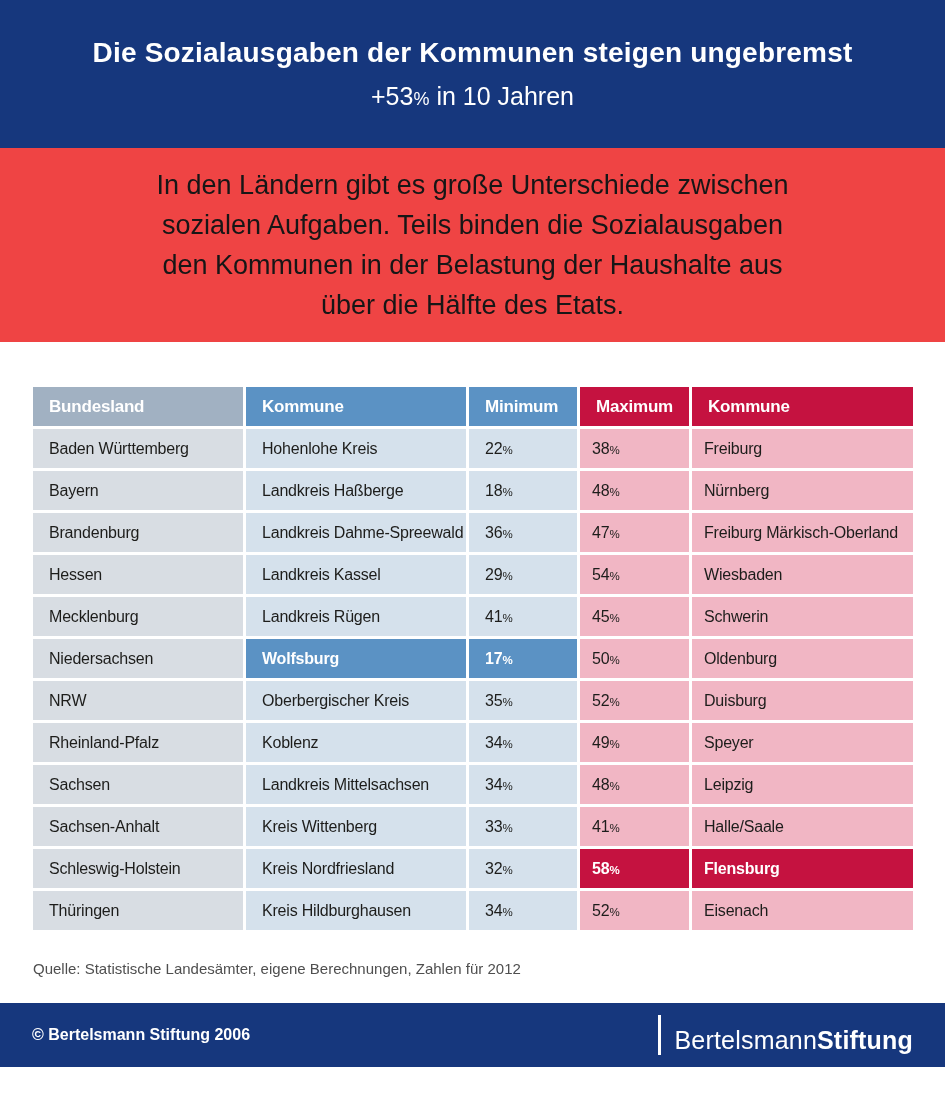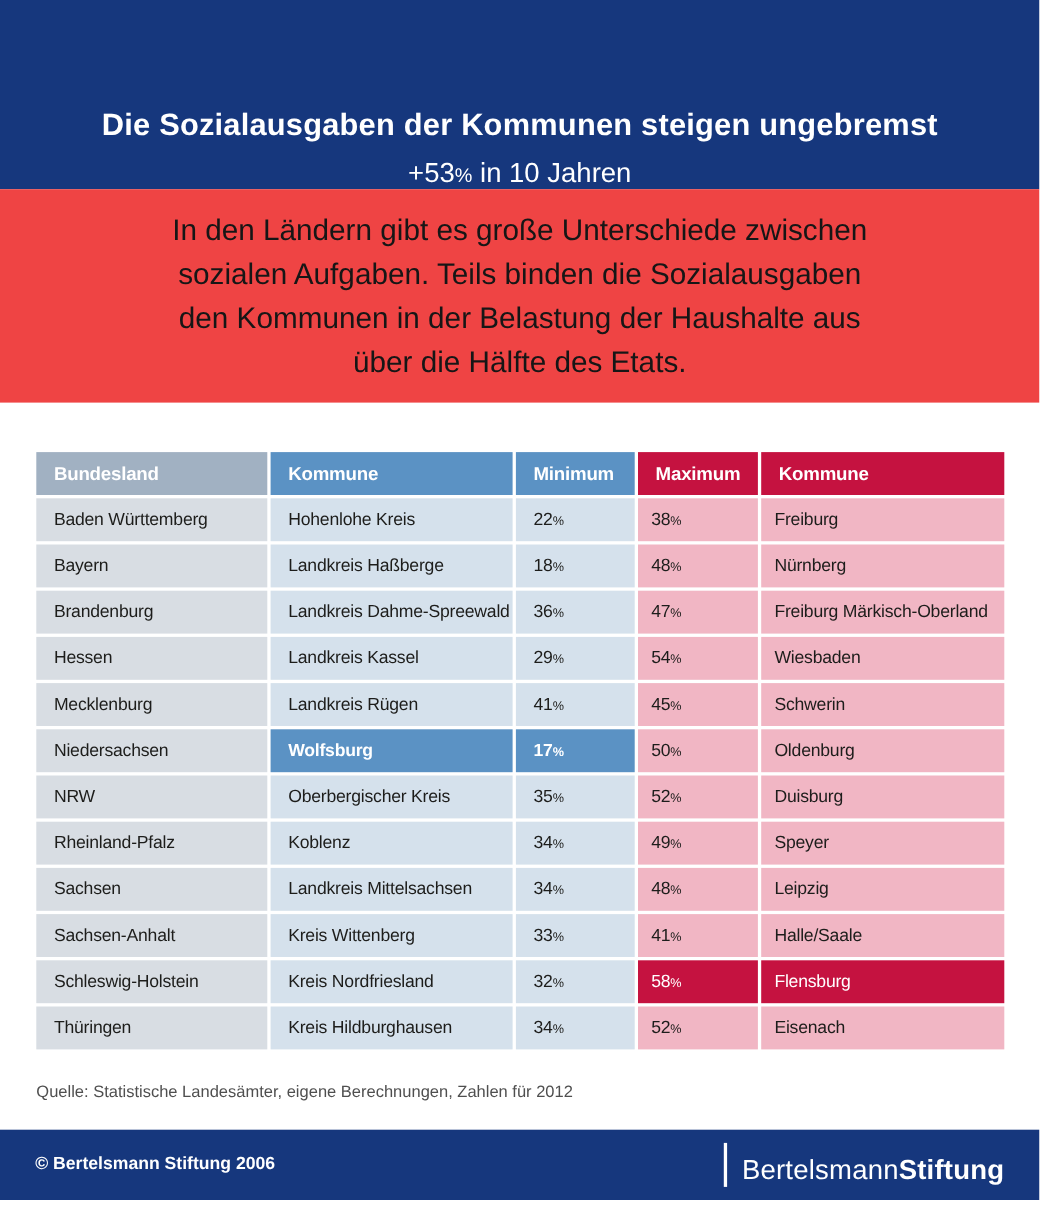--- a/index.html
+++ b/index.html
@@ -7,26 +7,26 @@
     width:945px;
     background:#ffffff;
     font-family:"Liberation Sans", sans-serif;
     color:#1d1d1b;
   }
   .page { width:945px; }
 
   
   .masthead {
     background:#16377d;
-    height:172px;
+    height:148px;
     color:#fff;
     text-align:center;
     display:flex;
     flex-direction:column;
-    justify-content:flex-end;
+    justify-content:center;
     gap:13px;
   }
   .masthead h1 {
     margin:0;
     font-size:28px;
     font-weight:bold;
     letter-spacing:0.2px;
   }
   .masthead .subtitle {
     font-size:25px;
@@ -65,21 +65,21 @@
     overflow:hidden;
   }
   th { color:#ffffff; font-weight:bold; font-size:17px; }
   .th-gray { background:#a1b1c2; }
   .th-blue { background:#5b92c4; }
   .th-red  { background:#c51240; }
   .c-gray  { background:#d8dde3; }
   .c-blue  { background:#d5e1ec; }
   .c-pink  { background:#f1b6c4;padding-left:12px; }
   td.hl-blue { background:#5b92c4; color:#fff; font-weight:bold; }
-  td.hl-red  { background:#c51240; color:#fff; font-weight:normal;margin-left:44px; }
+  td.hl-red  { background:#c51240; color:#fff; font-weight:bold;margin-left:44px; }
   .pct-sign { font-size:0.72em; }
 
   
   .source {
     margin:26px 0 0;
     padding:0 33px;
     font-size:15px;
     line-height:20px;
     color:#4f4f4f;
   }

